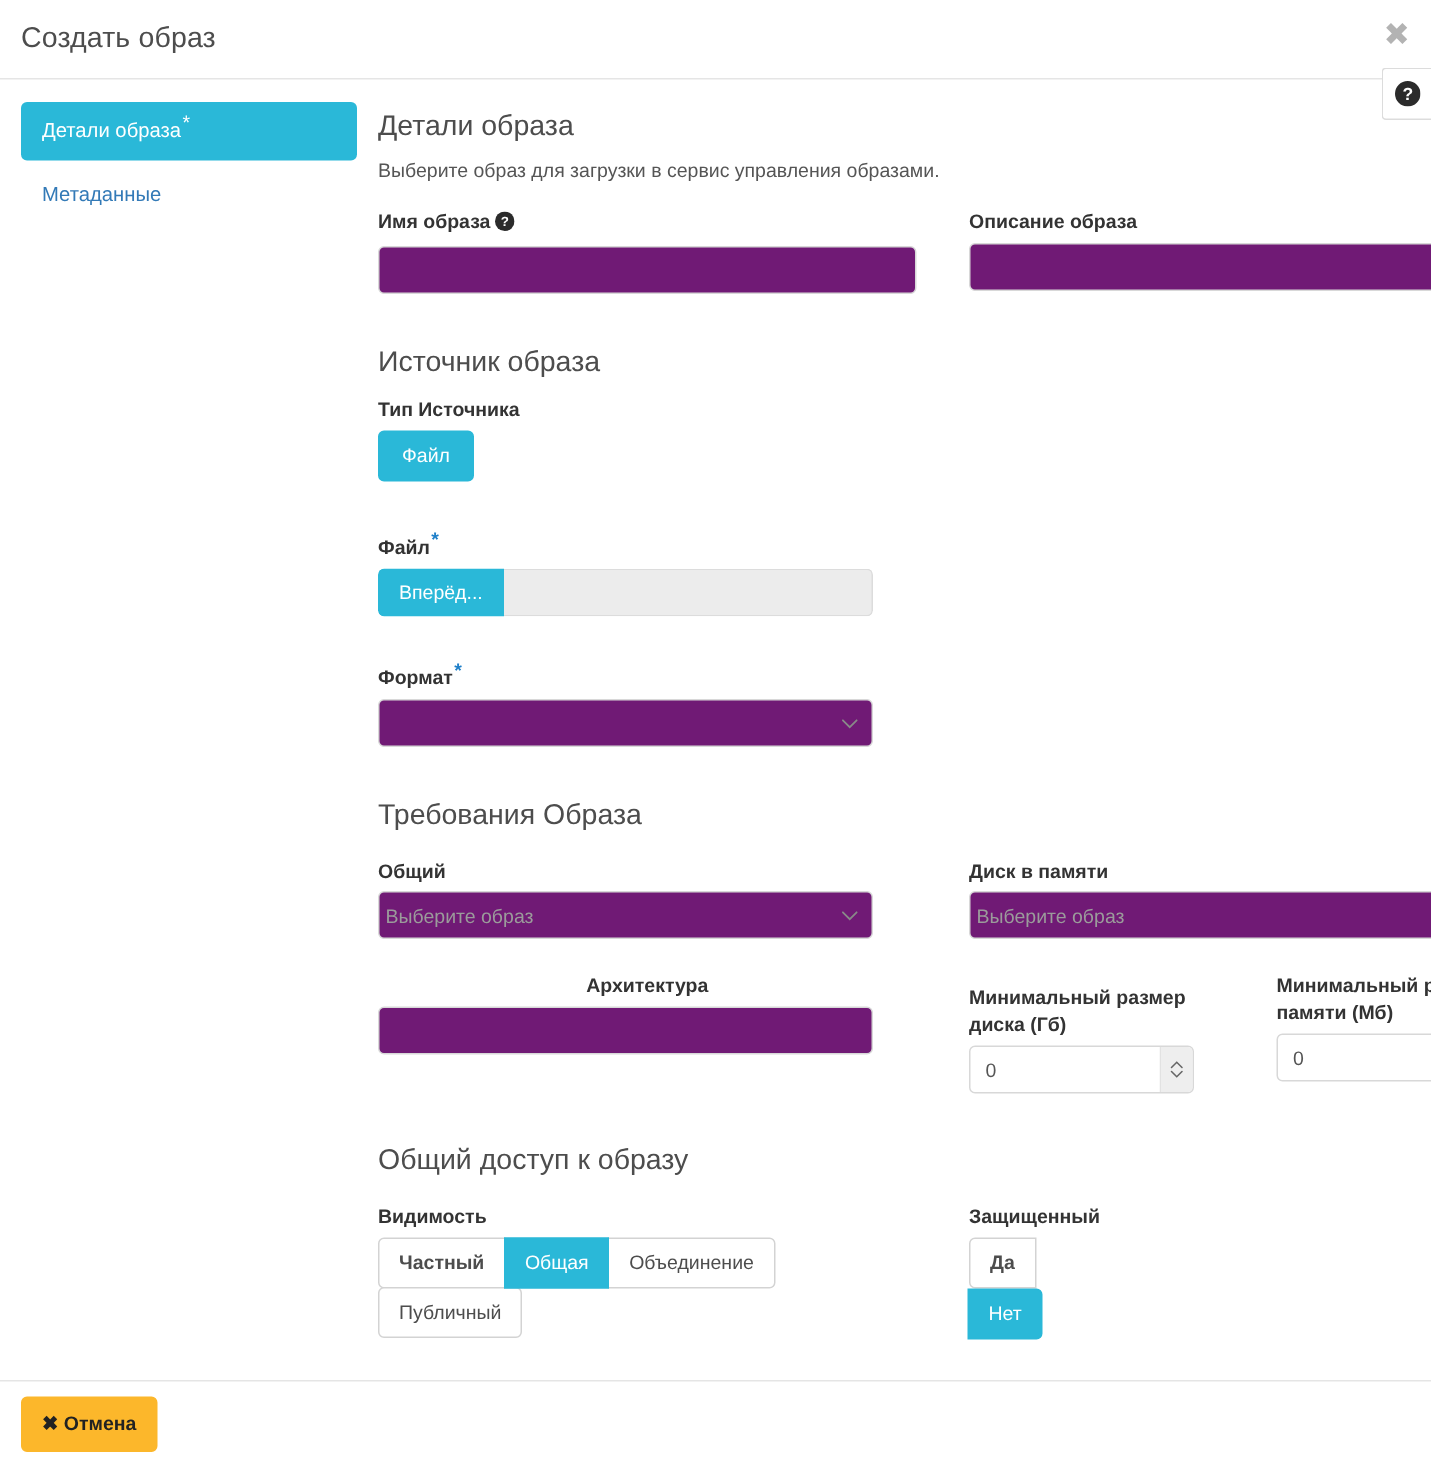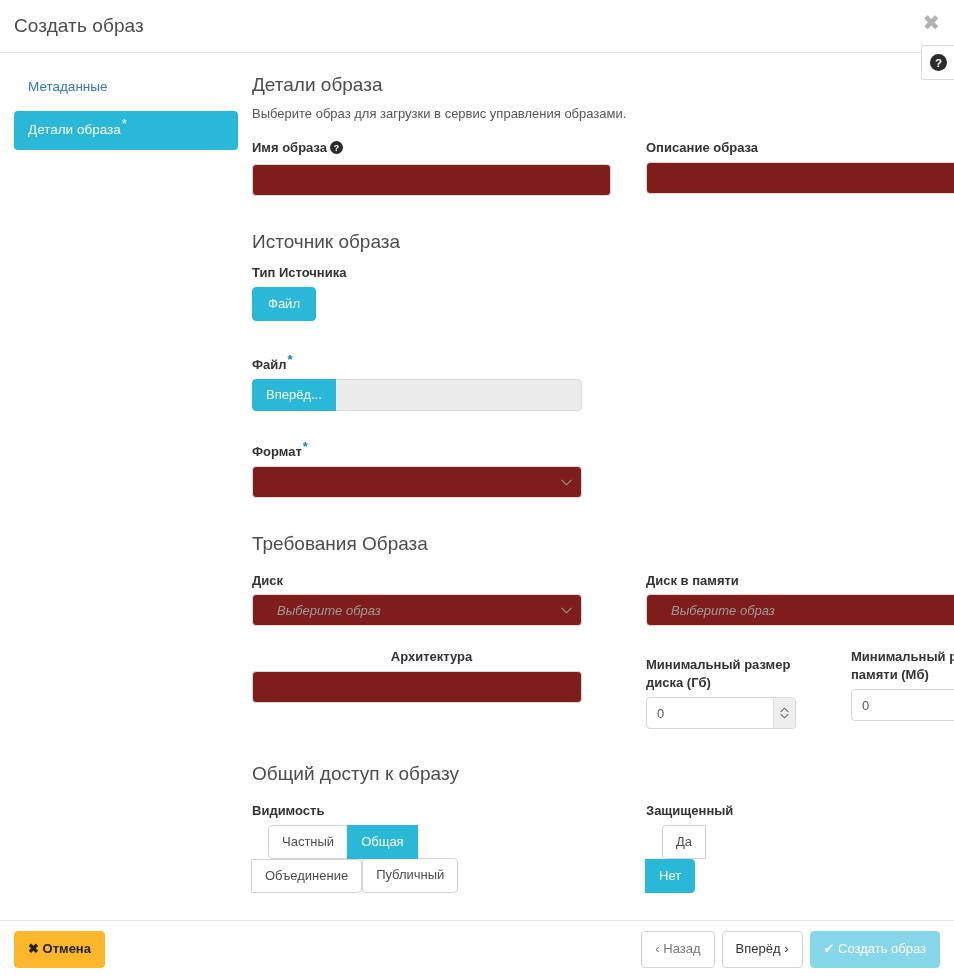--- a/index.html
+++ b/index.html
@@ -151,27 +151,26 @@
     vertical-align: -2px;
     margin-left: 3px;
   }
 
   input.txt, .selectbox {
     display: block;
     width: 100%;
     height: 32px;
     border: 1px solid #d8d8d8;
     border-radius: 4px;
-    background: #7f1d1d;
+    background: #701a75;
     font-size: 13px;
     color: #555;
-    padding: 4px 24px;
+    padding: 4px 4px;
     outline: none;
     font-family: "Liberation Sans", sans-serif;
-    font-style: italic;
   }
   .selectbox {
     position: relative;
     display: flex;
     align-items: center;
     cursor: pointer;
     padding-right: 26px;
   }
   .selectbox .ph { color: #9b9b9b; font-size: 13px; }
   .selectbox .caret {
@@ -230,21 +229,21 @@
     background: #fff;
     color: #4d4d4d;
     font-size: 13px;
     padding: 7px 13px;
     cursor: pointer;
     line-height: 1.4;
     margin-left: -1px;
     white-space: nowrap;
     font-family: "Liberation Sans", sans-serif;
   }
-  .bg-btn:first-child { margin-left: 16px; border-top-left-radius: 4px; border-bottom-left-radius: 4px; }
+  .bg-btn:first-child { margin-left: 0; border-top-left-radius: 4px; border-bottom-left-radius: 4px; font-weight: bold; }
   .bg-btn.last { border-top-right-radius: 4px; border-bottom-right-radius: 4px; }
   .bg-btn.wrapped {
     margin-left: 0;
     margin-top: -1px;
     border-radius: 4px;
   }
   .bg-btn.on {
     background: #2ab8d8;
     border-color: #2ab8d8;
     color: #fff;
@@ -347,25 +346,25 @@
       <svg width="17" height="17" viewBox="0 0 16 16">
         <circle cx="8" cy="8" r="8" fill="#2b2b2b"></circle>
         <text x="8" y="12" font-size="11" font-weight="bold" fill="#ffffff" text-anchor="middle" font-family="Liberation Sans, sans-serif">?</text>
       </svg>
     </span>
   </div>
 
   <div class="modal-body">
 
     <div class="nav-col">
+      <div class="nav-item active">
+        <span>Детали образа</span><span class="req-star">*</span>
+      </div>
       <div class="nav-item">
         <span>Метаданные</span>
-      </div>
-      <div class="nav-item active">
-        <span>Детали образа</span><span class="req-star">*</span>
       </div>
     </div>
 
     <div class="form-col">
 
       <h3 class="section">Детали образа</h3>
       <p class="section-desc">Выберите образ для загрузки в сервис управления образами.</p>
 
       <div class="row">
         <div class="col-half">
@@ -408,21 +407,21 @@
                 <path d="M1 1.5 L6 6.5 L11 1.5" stroke="#888" stroke-width="1.3" fill="none" stroke-linecap="round"></path>
               </svg>
           </span>
         </div>
       </div>
 
       <h3 class="section" style="margin-top:34px;">Требования Образа</h3>
 
       <div class="row">
         <div class="col-half">
-          <label class="fld" style="margin-top:9px;">Диск</label>
+          <label class="fld" style="margin-top:9px;">Общий</label>
           <div style="width:330px;">
             <div class="selectbox">
               <span class="ph">Выберите образ</span>
               <span class="caret">
                 <svg width="11" height="8" viewBox="0 0 12 8">
                     <path d="M1 1.5 L6 6.5 L11 1.5" stroke="#888" stroke-width="1.3" fill="none" stroke-linecap="round"></path>
                   </svg>
               </span>
             </div>
           </div>
@@ -493,29 +492,15 @@
       
 
     </div>
   </div>
 
   <div class="modal-footer">
     <div class="btn btn-warning">
       <span>✖</span>
       <span>Отмена</span>
     </div>
-    <div class="footer-right">
-      <div class="btn btn-default">
-        <span>‹</span>
-        <span>Назад</span>
-      </div>
-      <div class="btn btn-default dark">
-        <span>Вперёд</span>
-        <span>›</span>
-      </div>
-      <div class="btn btn-primary-disabled">
-        <span>✔</span>
-        <span>Создать образ</span>
-      </div>
-    </div>
   </div>
 
 </div>
 
 </body></html>

